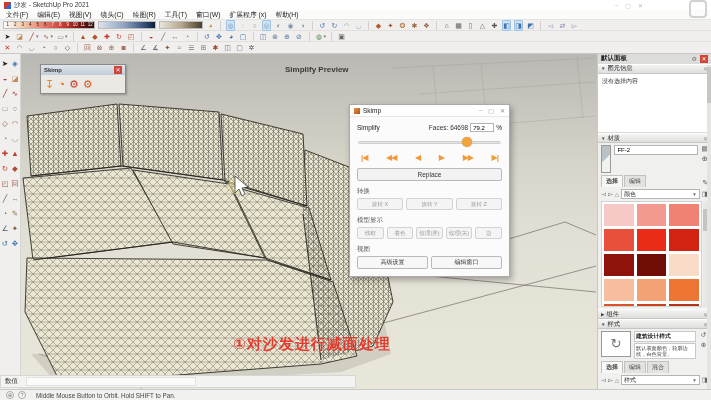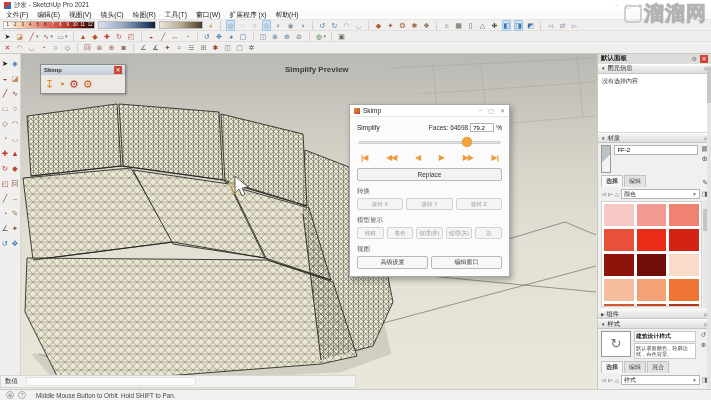--- a/index.html
+++ b/index.html
@@ -364,20 +364,21 @@
           <path d="M12,206 L152,188 L244,204 L310,226"></path>
           <path d="M282,160 L300,306"></path>
         </g>
 
         <text x="264" y="18" font-size="8" font-family="Liberation Sans, sans-serif" fill="#3a3a3a" font-weight="bold" id="svg-preview-label">Simplify Preview</text>
 
         <circle cx="215" cy="132" r="8" fill="#f5e6a8" opacity="0.55"></circle>
         <path d="M214,122 L214,139 L218,135 L221,142 L224,140 L221,134 L227,133 Z" fill="#fff" stroke="#222" stroke-width="0.7"></path>
       </svg>
 
+      <div id="annotation">①对沙发进行减面处理</div>
     </div>
 
     <div id="panel">
       <div class="phead">
         <span>默认面板</span>
         <span class="sp">
           <span class="gear">⚙</span>
           <span class="x">✕</span>
         </span>
       </div>
@@ -565,16 +566,15 @@
     <input style="">
   </div>
   <div id="statusbar">
     <span class="sicon">⊕</span>
     <span class="sicon">?</span>
     <span class="stext">Middle Mouse Button to Orbit. Hold SHIFT to Pan.</span>
   </div>
 
   <div id="watermark">
     <span class="logo"></span>
-    <span class="wtext">溜溜网</span>
   </div>
 
 </div>
 
 </body></html>

